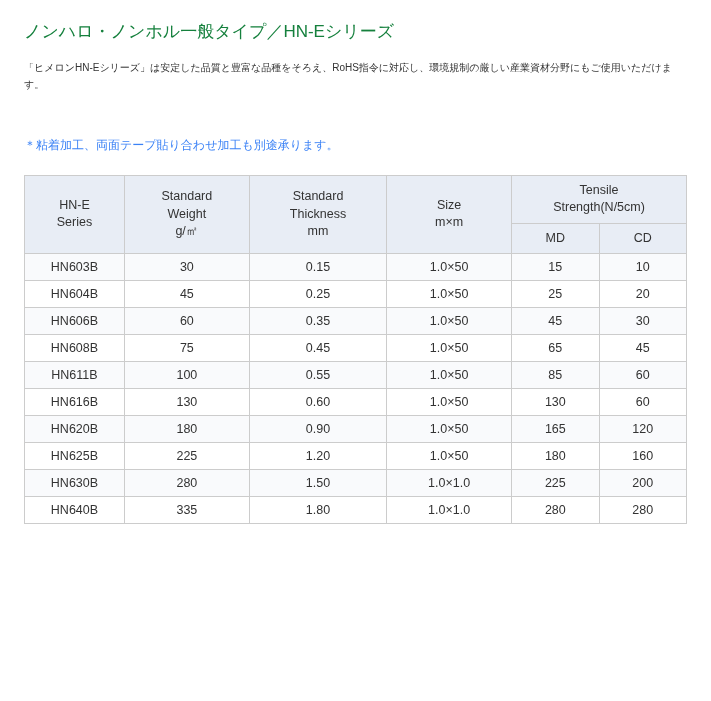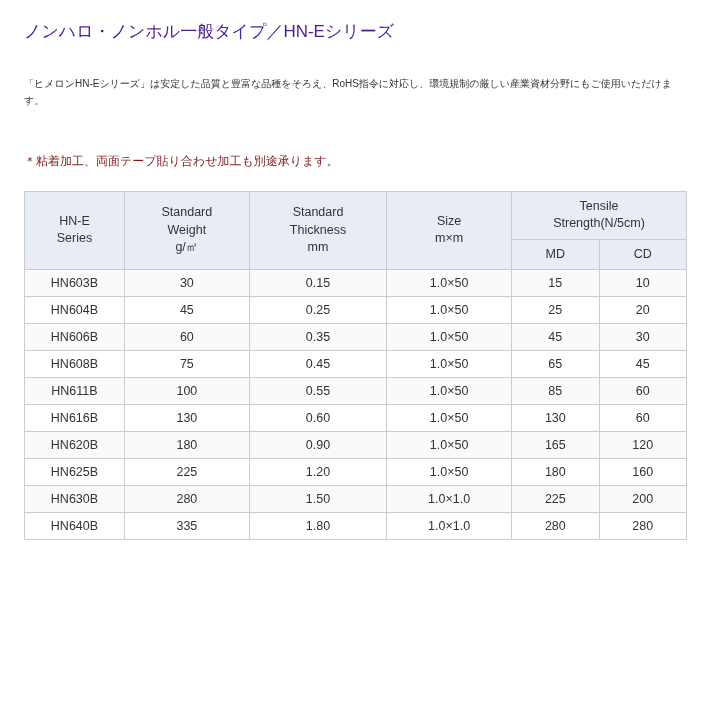--- a/index.html
+++ b/index.html
@@ -7,34 +7,34 @@
       font-family: "Meiryo", "MS Gothic", sans-serif;
       background: #fff;
       color: #333;
       font-size: 13px;
       padding: 20px 24px;
       width: 711px;
     }
     h1 {
       font-size: 17px;
       font-weight: normal;
-      color: #4c1d95;
-      margin-bottom: 32px;
+      color: #15803d;
+      margin-bottom: 16px;
       border-bottom: none;
     }
     .description {
       font-size: 10px;
       line-height: 1.7;
       margin-bottom: 10px;
       color: #333;
     }
     .notes {
       font-size: 12px;
       line-height: 1.8;
-      color: #7f1d1d;
+      color: #3b82f6;
       margin-bottom: 18px;
       margin-top: 42px;
     }
     table {
       width: 100%;
       border-collapse: collapse;
       font-size: 12.5px;
     }
     table th, table td {
       border: 1px solid #ccc;

